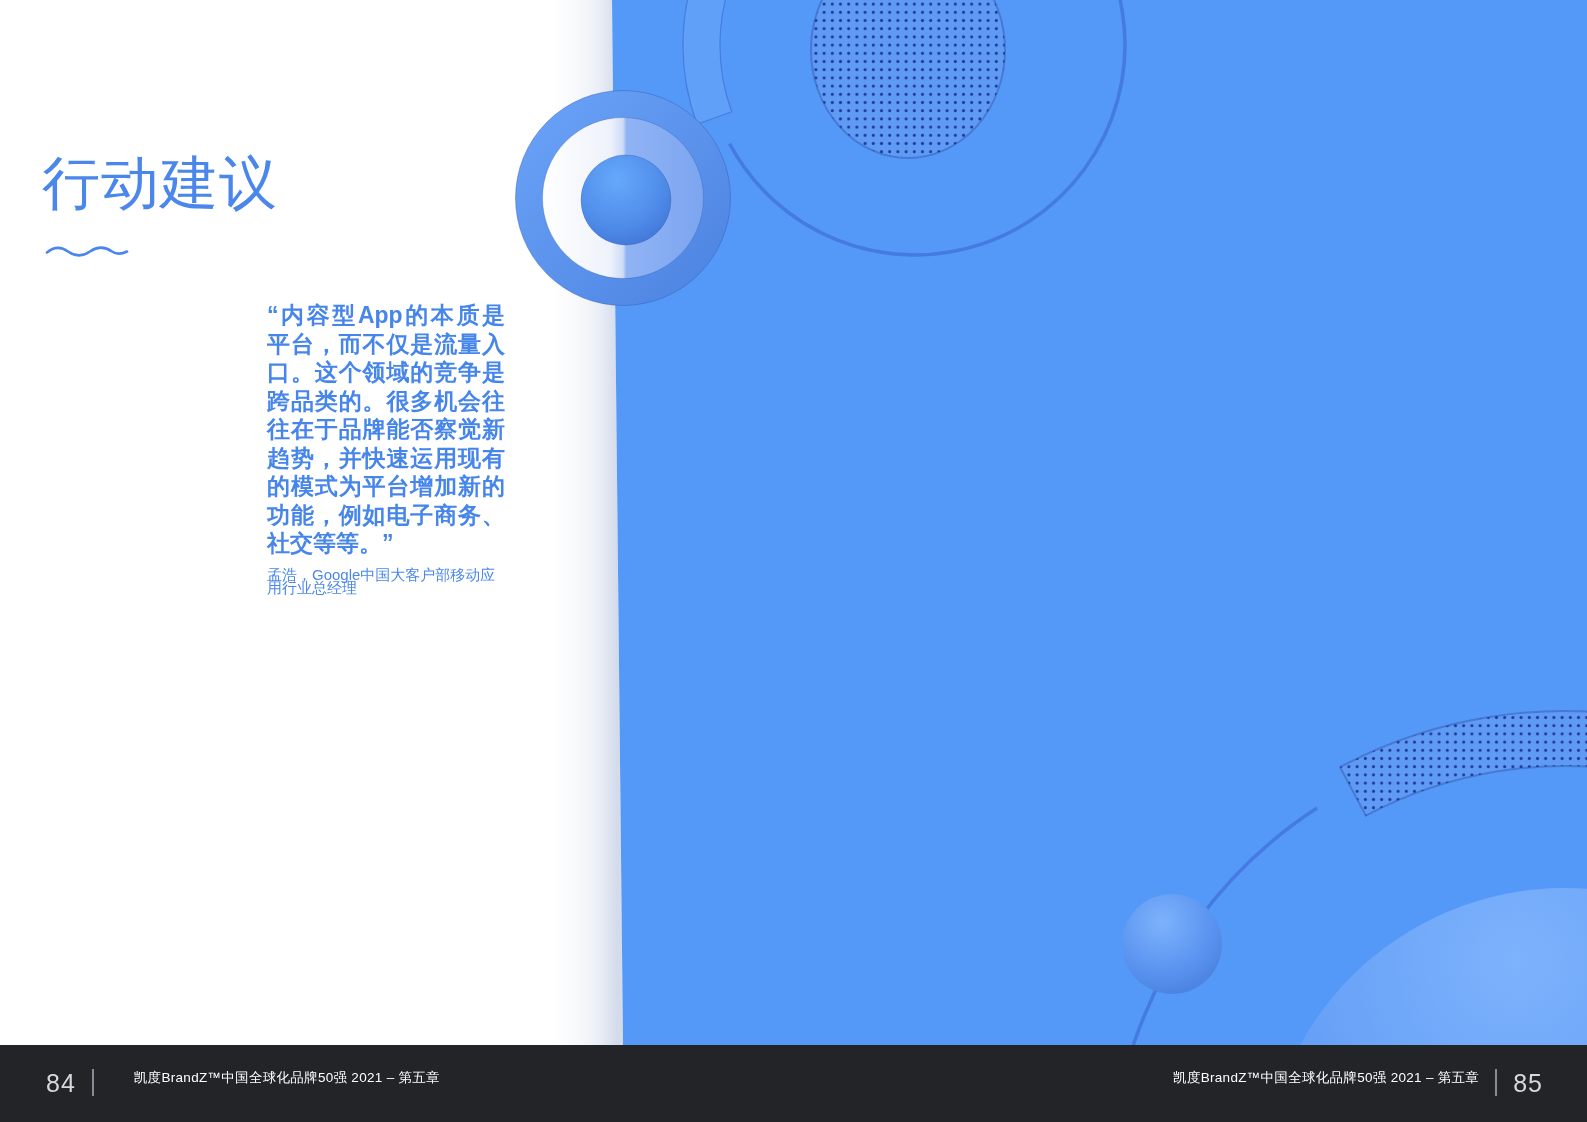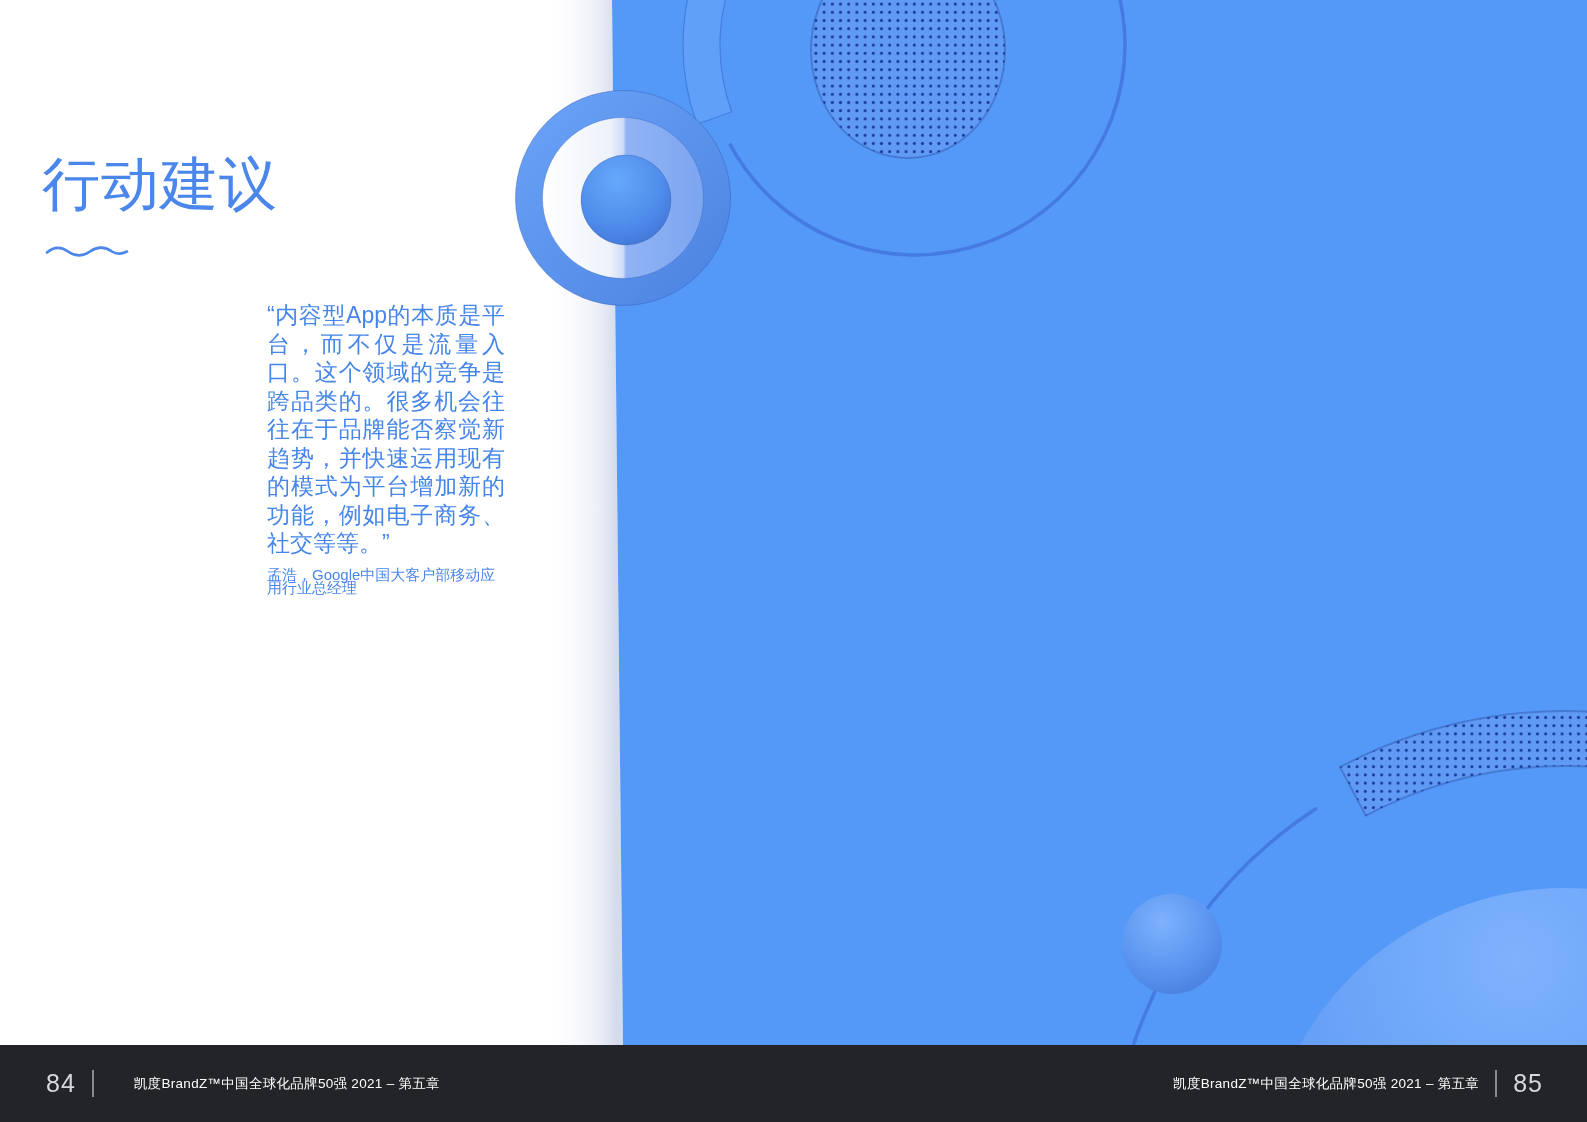--- a/index.html
+++ b/index.html
@@ -7,49 +7,49 @@
     width:1587px; height:1122px; position:relative; overflow:hidden;
     background:#ffffff;
     font-family:"Liberation Sans","DejaVu Sans",sans-serif;
     -webkit-font-smoothing:antialiased;
   }
   .decor-svg { position:absolute; left:0; top:0; display:block; }
 
   .page-title {
     position:absolute; left:42px; top:152px; margin:0;
     font-size:58px; line-height:1.1; font-weight:400;
-    color:#4b87eb; letter-spacing:1px;
+    color:#4b87eb; letter-spacing:1px;font-family:Liberation Serif, serif;
   }
   .wave { position:absolute; left:45px; top:243px; }
 
   .col-body {
     position:absolute; left:42px; top:296px; width:217px;
     font-size:13.5px; line-height:16.2px; color:#3b3b3b;
     text-align:justify;
   }
   .col-body p { margin:0 0 13px 0; }
   .lead { color:#3d7de8; font-weight:700; }
 
   .col-quote { position:absolute; left:267px; top:301px; width:238px; }
   .quote-text {
     margin:0; font-size:23px; line-height:28.5px;
-    color:#4685ea; font-weight:400; text-align:justify;
+    color:#4685ea; font-weight:700; text-align:justify;
   }
   .quote-attr {
     display:block; margin-top:10px; font-style:normal;
     font-size:15px; line-height:13px; color:#4b87eb;
   }
 
   .footer {
     position:absolute; left:0; top:1045px; width:1587px; height:77px;
     background:#222428; box-sizing:border-box;
     display:flex; align-items:center; justify-content:space-between;
     padding:0 44px 0 46px;
   }
-  .footer-group { display:flex; align-items:center; }
+  .footer-group { display:flex; align-items:flex-start; }
   .pagenum { font-size:25px; font-weight:300; color:#d5d8dd; letter-spacing:1px; }
   .fsep { width:2px; height:27px; background:#878c94; margin:0 16px; }
   .ftext { font-size:13.5px; color:#ffffff; letter-spacing:0.3px;margin-left:24px; }
 </style>
 </head>
 <body>
 
 <svg class="decor-svg" width="1587" height="1045" viewBox="0 0 1587 1045" aria-hidden="true">
   <defs>
     <linearGradient id="edgeShade" gradientUnits="userSpaceOnUse" x1="540" y1="0" x2="616" y2="0">

